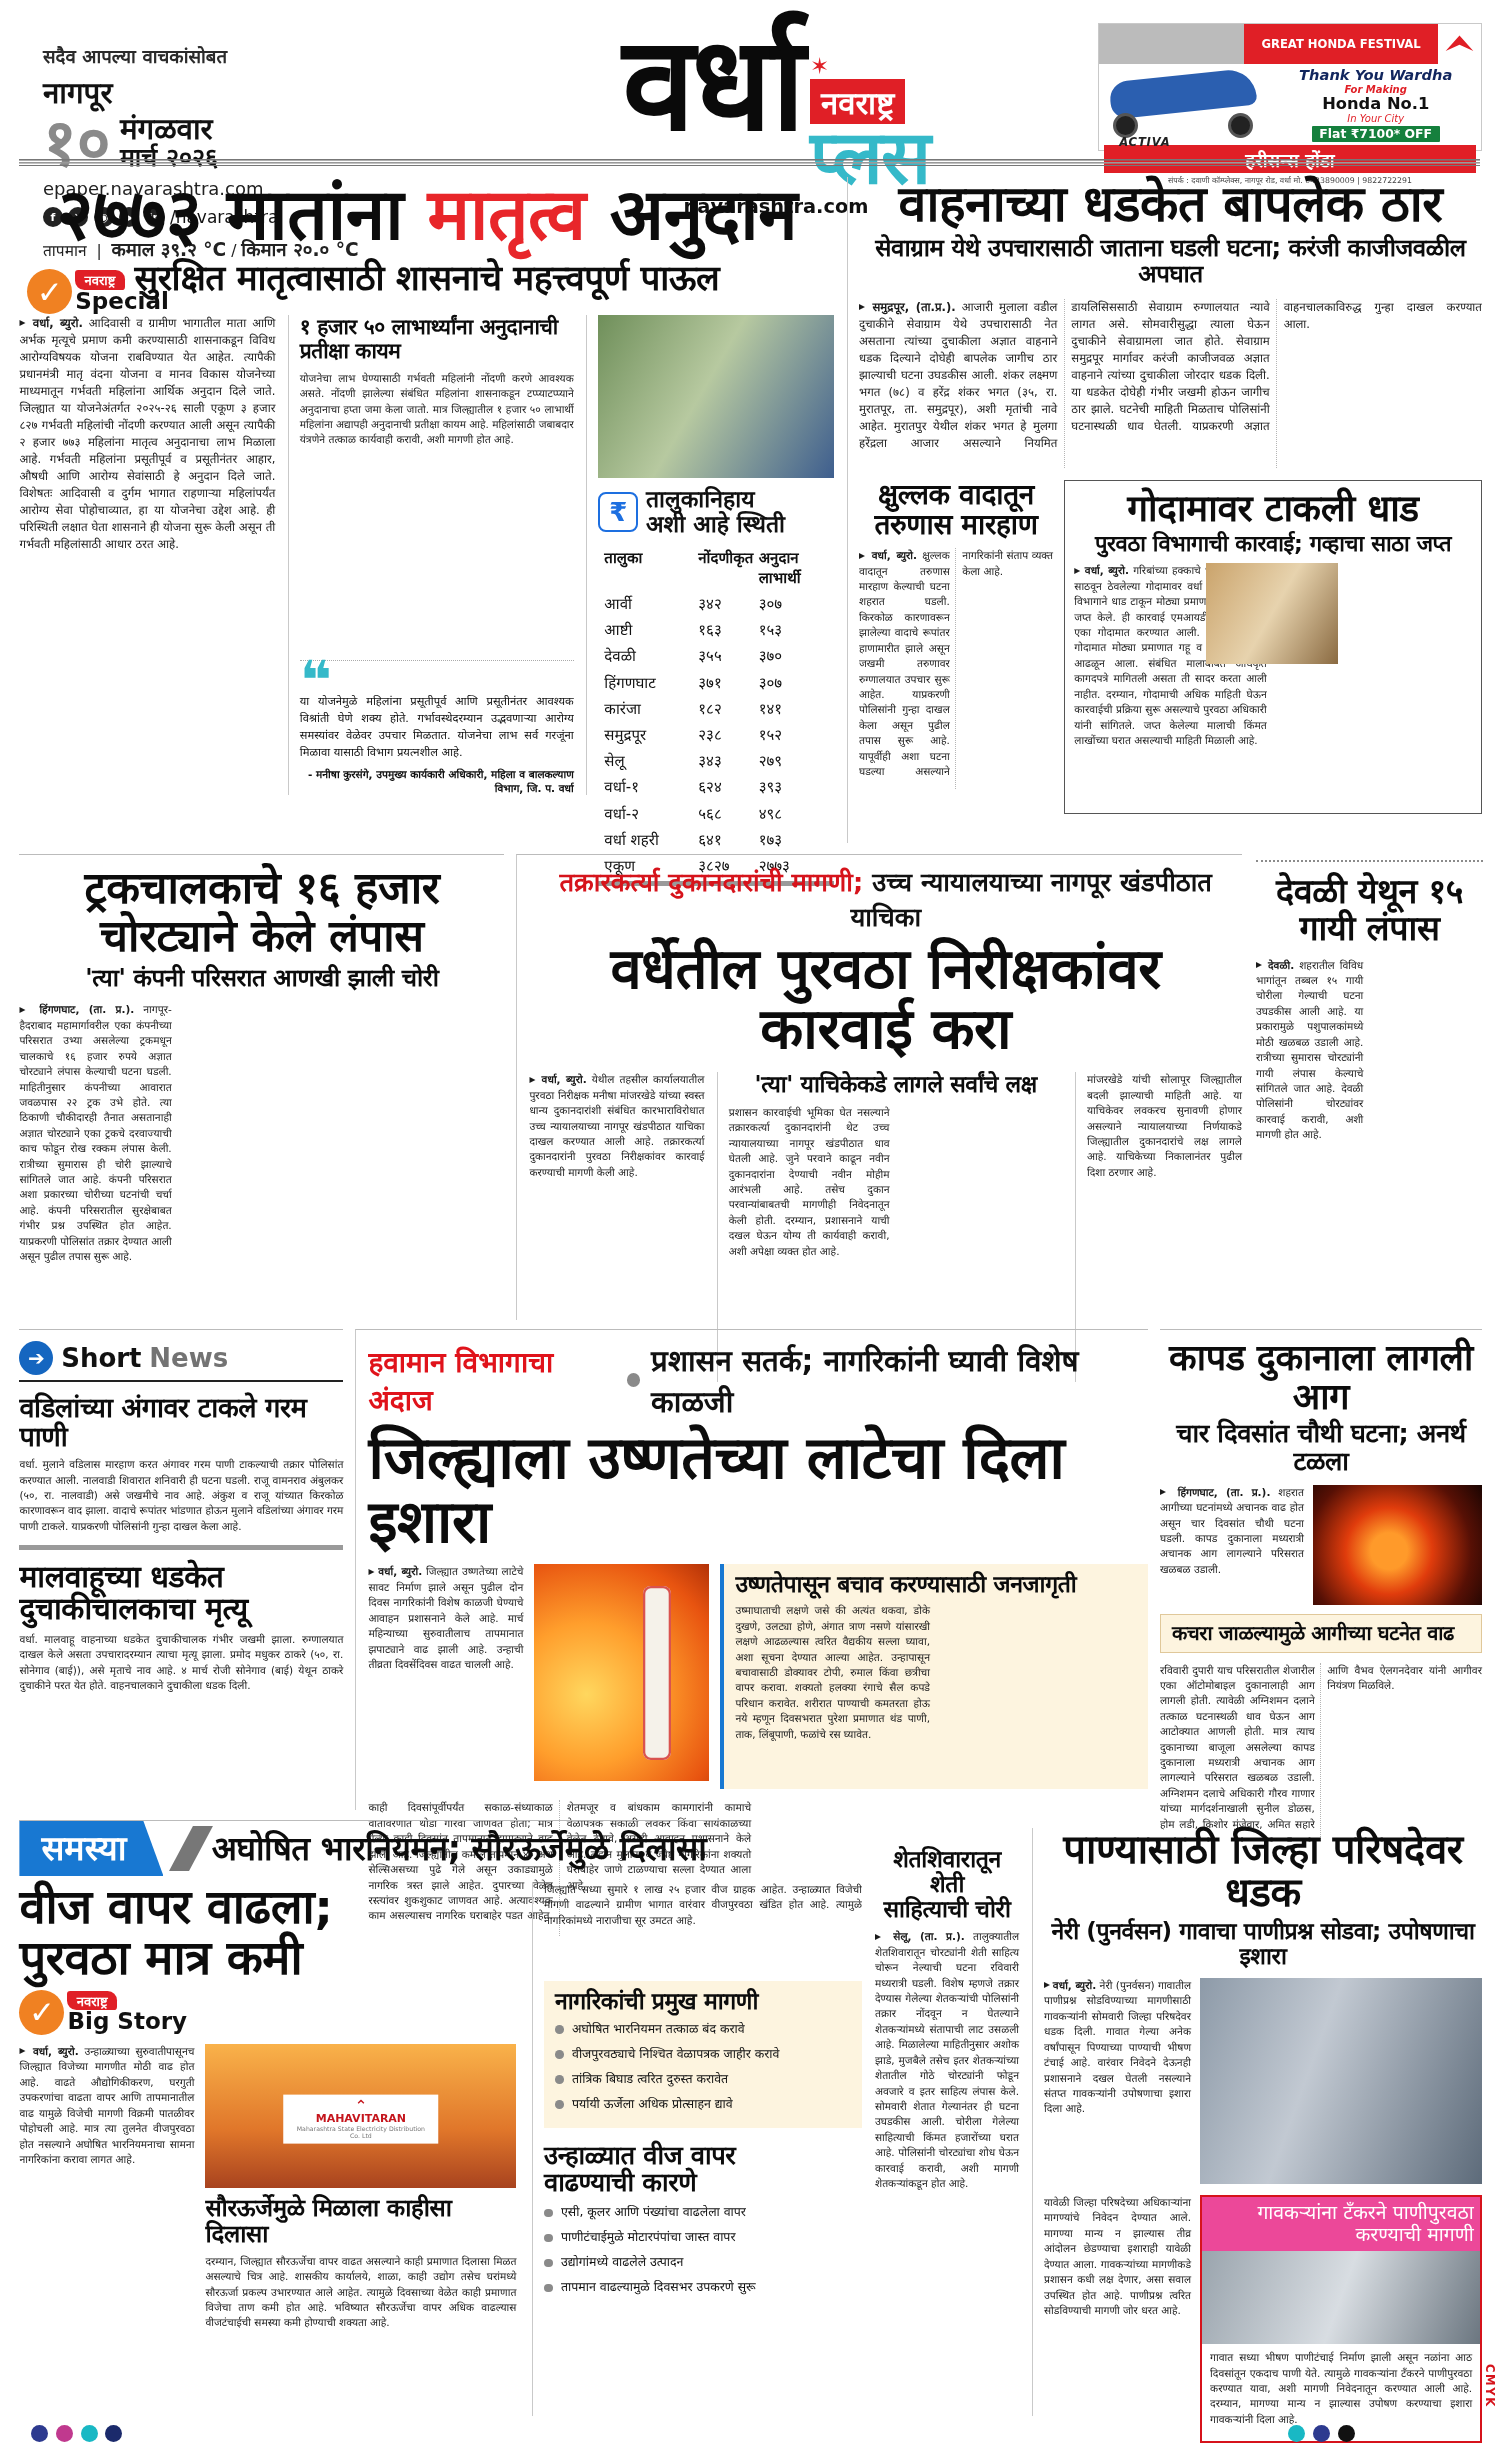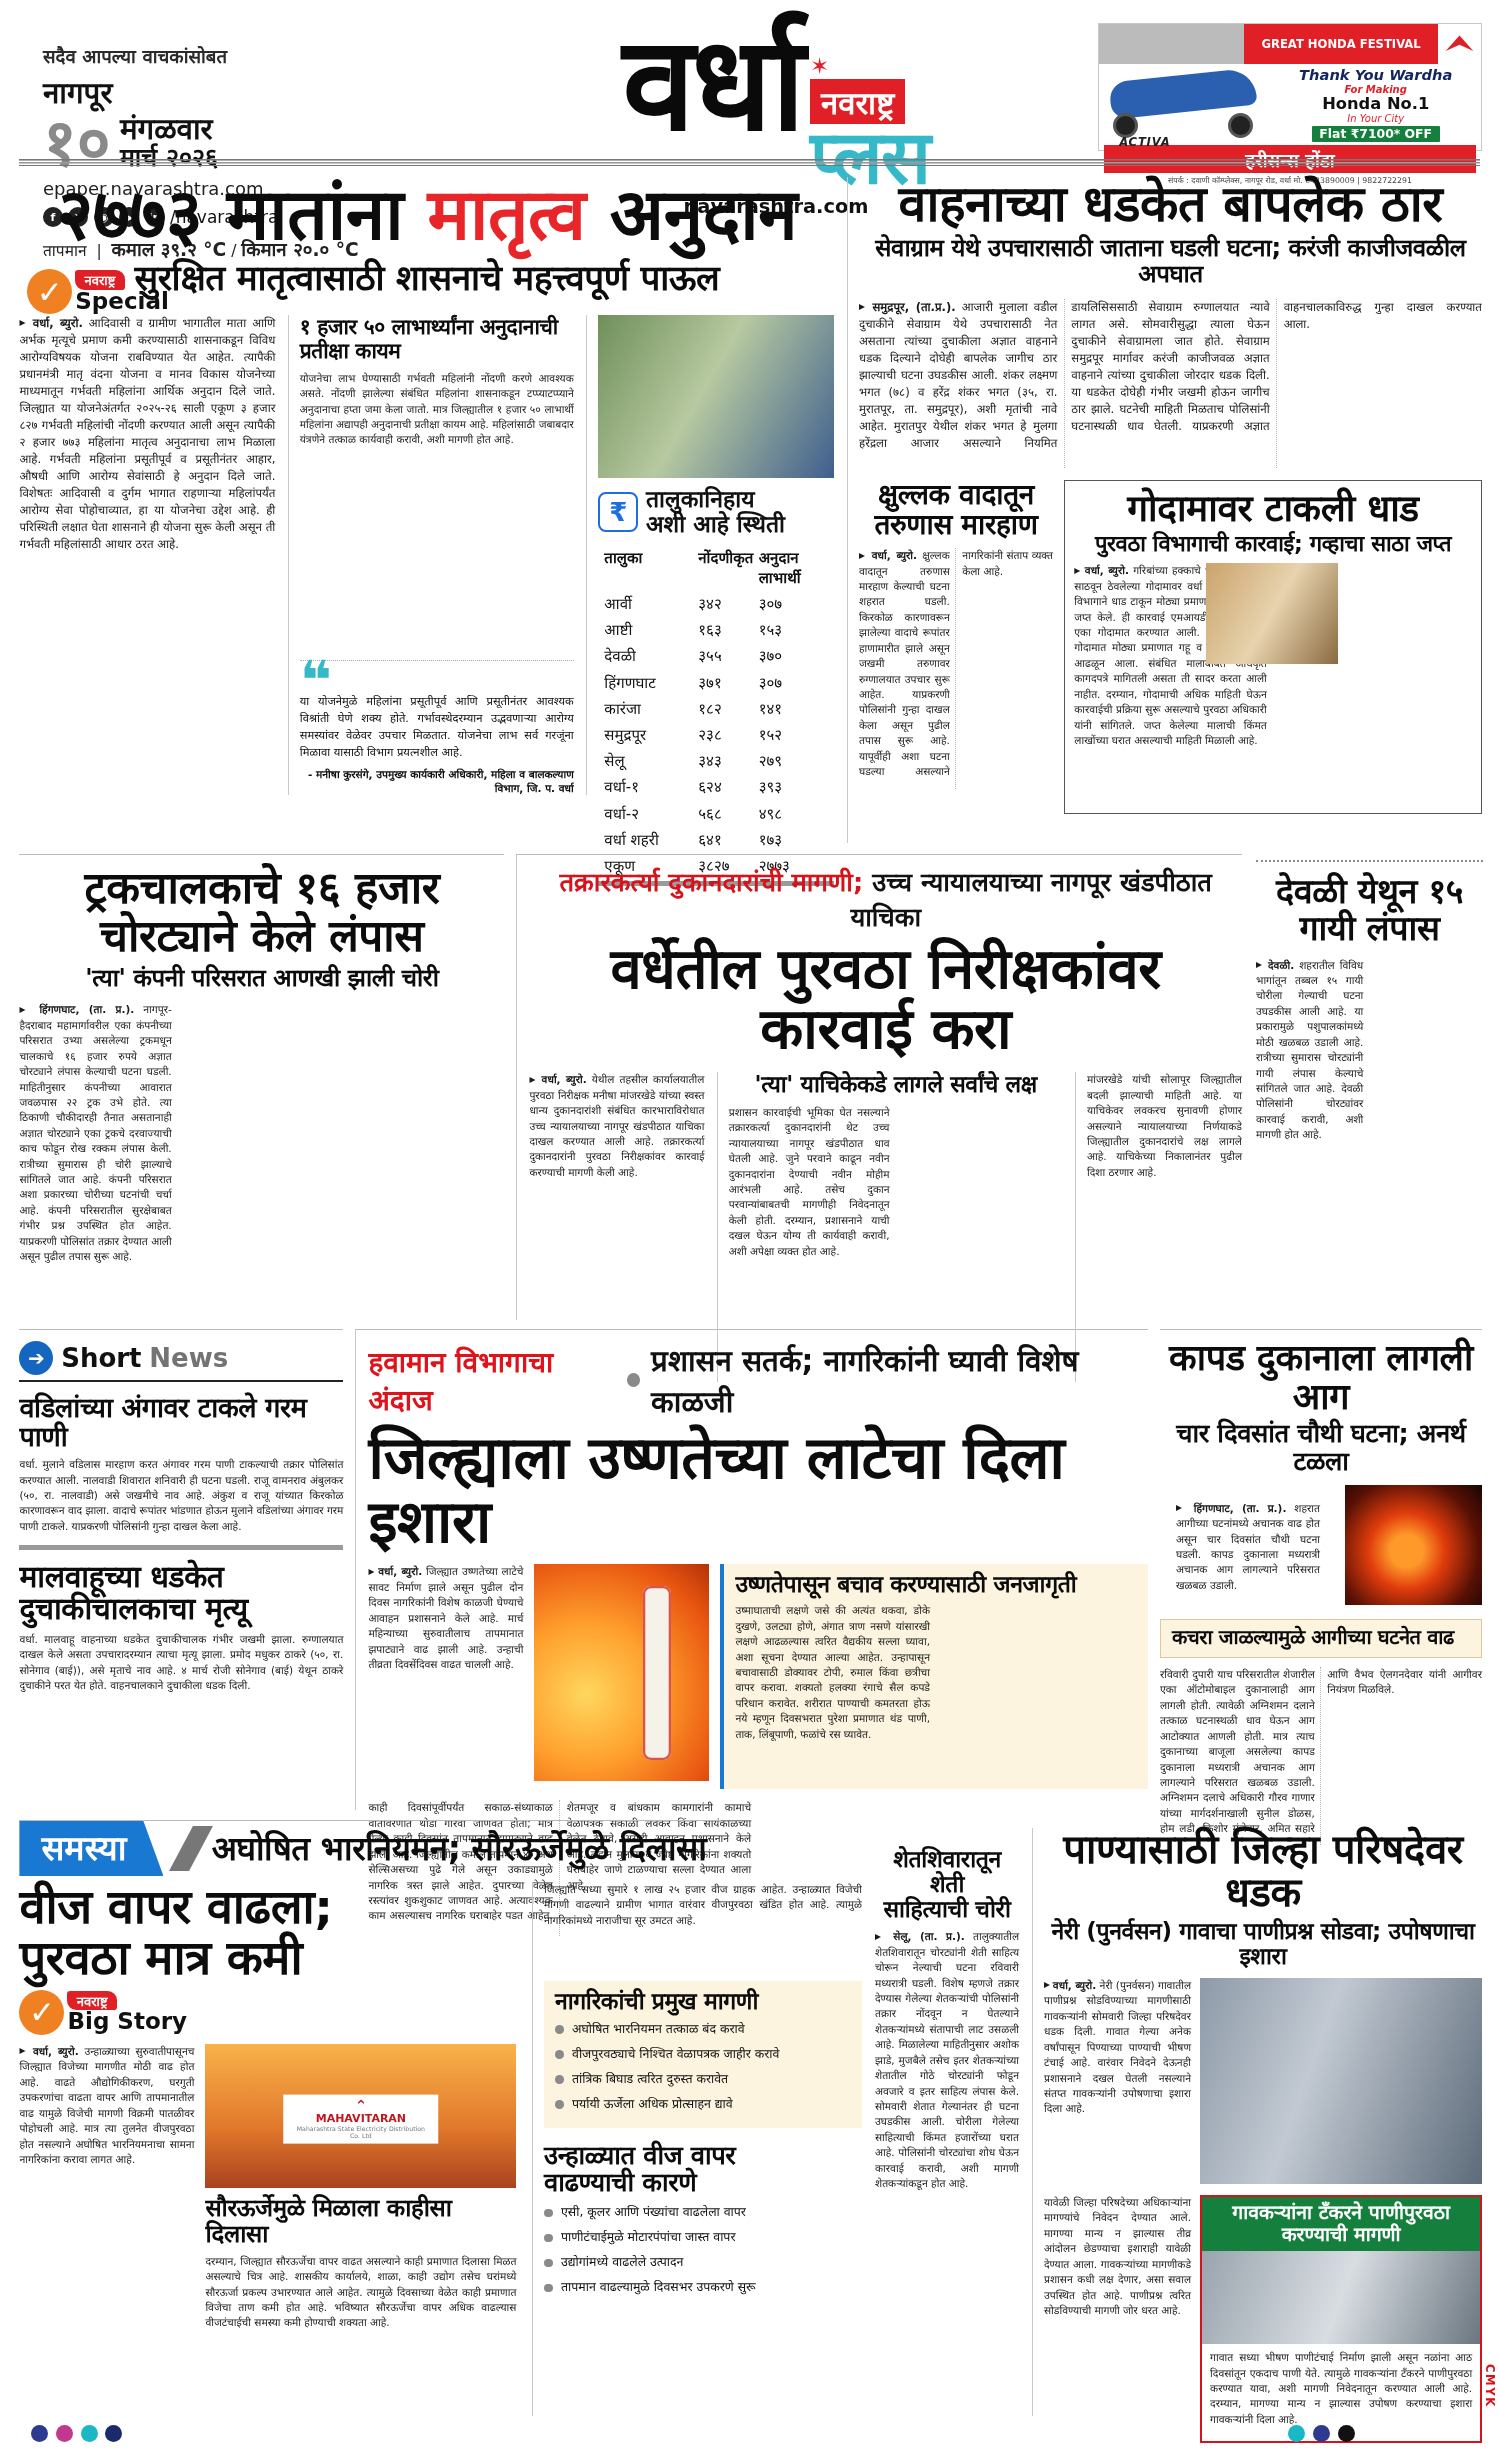--- a/index.html
+++ b/index.html
@@ -108,21 +108,21 @@
   
   .sn-head{display:flex;align-items:center;gap:7.8px;border-bottom:2.3px solid #222;padding-bottom:4.7px;}
   .sn-icon{width:34px;height:34px;border-radius:50%;background:#1566c0;color:#fff;font-size:20px;font-weight:700;display:flex;align-items:center;justify-content:center;}
   .sn-t1{font-size:26px;font-weight:700;} .sn-t2{font-size:26px;font-weight:700;color:#737373;}
   
   .blist{list-style:none;margin:6.2px 0 0 0;padding:0;}
   .blist li{font-size:12.4px;line-height:1.45;padding-left:17px;position:relative;margin-bottom:7px;text-align:justify;}
   .blist li::before{content:"";position:absolute;left:0;top:5.4px;width:8.5px;height:8.5px;border-radius:50%;background:#8a8a8a;}
   
   .redbox{border:2.3px solid #d6131b;}
-  .redbox-head{background:#15803d;color:#fff;font-size:19.4px;font-weight:700;text-align:center;padding:4.7px 6.2px;line-height:1.15;}
+  .redbox-head{background:#ec4899;color:#fff;font-size:19.4px;font-weight:400;text-align:right;padding:4.7px 6.2px;line-height:1.15;}
   
   .dots{display:flex;gap:7.8px;}
   .dot-c{width:17px;height:17px;border-radius:50%;}
   .cmyk-v{position:absolute;right:1.6px;bottom:54px;writing-mode:vertical-rl;font-size:11.6px;font-weight:700;color:#d6131b;letter-spacing:1.6px;}
 </style>
 </head>
 <body>
 
 <div class="page">
 
@@ -409,21 +409,21 @@
     </div>
     <div style="height:136px;margin-top:11px;">
       <div class="cols4 j small">काही दिवसांपूर्वीपर्यंत सकाळ-संध्याकाळ वातावरणात थोडा गारवा जाणवत होता; मात्र गेल्या काही दिवसांत तापमानात झपाट्याने वाढ झाली आहे. जिल्ह्यातील कमाल तापमान ४० अंश सेल्सिअसच्या पुढे गेले असून उकाड्यामुळे नागरिक त्रस्त झाले आहेत. दुपारच्या वेळेत रस्त्यांवर शुकशुकाट जाणवत आहे. अत्यावश्यक काम असल्यासच नागरिक घराबाहेर पडत आहेत. शेतमजूर व बांधकाम कामगारांनी कामाचे वेळापत्रक सकाळी लवकर किंवा सायंकाळच्या वेळेत ठेवावे, असेही आवाहन प्रशासनाने केले आहे. लहान मुलांना व ज्येष्ठ नागरिकांना शक्यतो घराबाहेर जाणे टाळण्याचा सल्ला देण्यात आला आहे.</div>
     </div>
   </div>
 
   <div class="abs" style="left:1160px;top:1329px;width:322px;height:481px;border-top:0.8px solid #bbb;padding-top:9.3px;">
     <div class="hl center" style="font-size:36px;">कापड दुकानाला लागली आग</div>
     <div class="hl center" style="font-size:25.6px;margin-top:3.1px;">चार दिवसांत चौथी घटना; अनर्थ टळला</div>
     <div style="display:flex;gap:9.3px;margin-top:9.3px;">
-      <p class="j small" style="margin:16px;width:144px;"><span class="byline">हिंगणघाट, (ता. प्र.).</span> <span>शहरात आगीच्या घटनांमध्ये अचानक वाढ होत असून चार दिवसांत चौथी घटना घडली. कापड दुकानाला मध्यरात्री अचानक आग लागल्याने परिसरात खळबळ उडाली.</span></p>
+      <p class="j small" style="margin:0;width:144px;"><span class="byline">हिंगणघाट, (ता. प्र.).</span> <span>शहरात आगीच्या घटनांमध्ये अचानक वाढ होत असून चार दिवसांत चौथी घटना घडली. कापड दुकानाला मध्यरात्री अचानक आग लागल्याने परिसरात खळबळ उडाली.</span></p>
       <div class="ph ph-fire" style="flex:1;height:120px;"></div>
     </div>
     <div class="crm-box" style="margin-top:9.3px;border:0.8px solid #e0c89a;">
       <div class="hl" style="font-size:20px;">कचरा जाळल्यामुळे आगीच्या घटनेत वाढ</div>
     </div>
     <div style="height:178px;margin-top:9.3px;">
       <div class="cols2 j small">रविवारी दुपारी याच परिसरातील शेजारील एका ऑटोमोबाइल दुकानालाही आग लागली होती. त्यावेळी अग्निशमन दलाने तत्काळ घटनास्थळी धाव घेऊन आग आटोक्यात आणली होती. मात्र त्याच दुकानाच्या बाजूला असलेल्या कापड दुकानाला मध्यरात्री अचानक आग लागल्याने परिसरात खळबळ उडाली. अग्निशमन दलाचे अधिकारी गौरव गाणार यांच्या मार्गदर्शनाखाली सुनील डोळस, होम लडी, किशोर मुंजेवार, अमित सहारे आणि वैभव ऐलगनदेवार यांनी आगीवर नियंत्रण मिळविले.</div>
     </div>
   </div>
 

